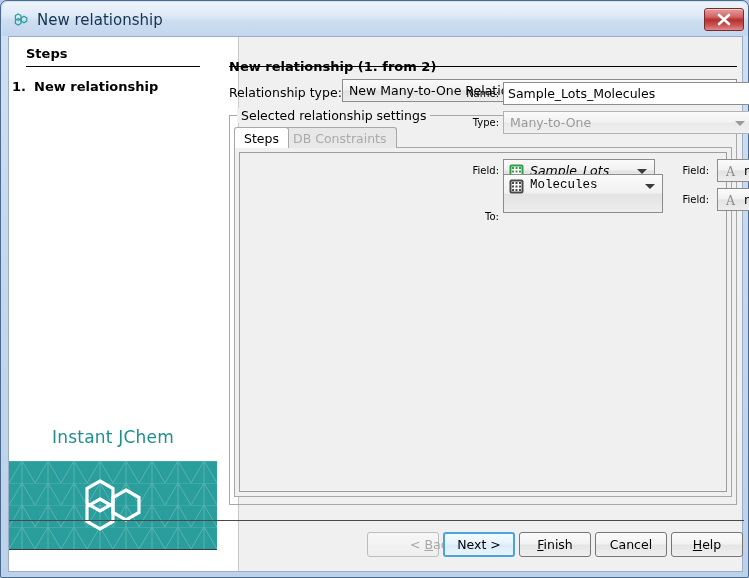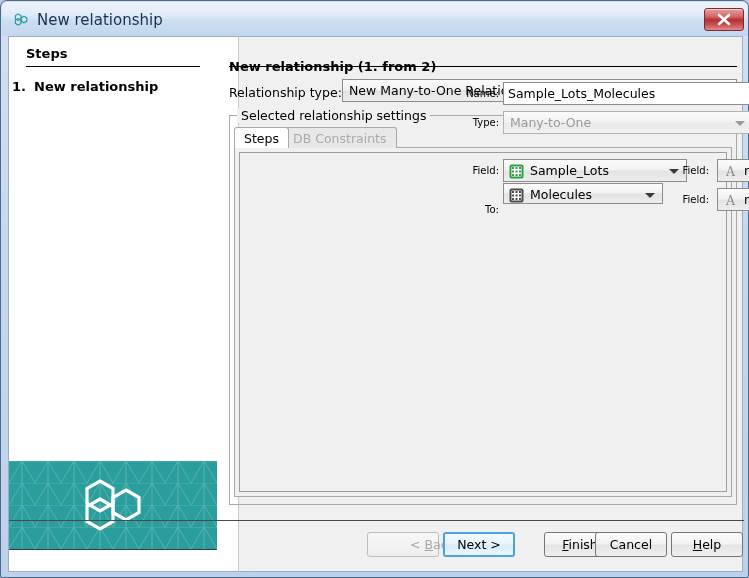--- a/index.html
+++ b/index.html
@@ -162,21 +162,21 @@
     background:#f0f0f0;
   }
 
   
   .frow-label{
     position:absolute;font-size:10px;text-align:right;
   }
   #lbl-name{left:226px;top:51px;width:56px;}
   #lbl-type{left:226px;top:80px;width:56px;}
   #lbl-from{left:226px;top:128px;width:56px;}
-  #lbl-to{left:226px;top:167px;width:56px;}
+  #lbl-to{left:226px;top:174px;width:56px;}
   #lbl-field1{left:448px;top:128px;width:44px;}
   #lbl-field2{left:448px;top:157px;width:44px;}
 
   #name-input{
     position:absolute;left:286px;top:45px;width:428px;height:23px;
     box-sizing:border-box;
     border:1px solid #8c8c8c;
     background:#ffffff;
     font-family:inherit;font-size:12.5px;
     padding:0 4px;color:#000;
@@ -206,22 +206,22 @@
     position:absolute;right:7px;top:9px;
     width:0;height:0;
     border-left:5px solid transparent;
     border-right:5px solid transparent;
     border-top:5px solid #3a3a3a;
   }
   .combo.disabled .arrow{border-top-color:#9a9a9a;}
   .combo .glyph{position:absolute;left:5px;top:4px;}
 
   #type-combo{left:286px;top:74px;width:250px;height:23px;}
-  #from-combo{left:286px;top:122px;width:184px;height:23px;}
-  #to-combo{left:286px;top:146px;width:160px;height:21px;}
+  #from-combo{left:286px;top:122px;width:152px;height:23px;font-style:italic;}
+  #to-combo{left:286px;top:137px;width:160px;height:39px;font-family:Liberation Mono, monospace;}
   #field1-combo{left:500px;top:122px;width:214px;height:23px;}
   #field2-combo{left:500px;top:151px;width:214px;height:23px;}
 
   
   #dbc-wrap{
     position:absolute;left:560px;top:76px;height:20px;
   }
 
   
   #sep{
@@ -242,21 +242,21 @@
   }
   .btn.disabled{color:#a6a6a6;border-color:#bdbdbd;
     background:linear-gradient(to bottom,#f7f7f7,#eeeeee);padding-left:42px;}
   .btn.default{
     border:2px solid #4aa3dd;
     background:linear-gradient(to bottom,#f4fafe 0%,#e6f3fc 48%,#d9ecfa 52%,#eaf5fd 100%);
     line-height:21px;
   }
   #btn-back{left:358px;}
   #btn-next{left:434px;}
-  #btn-finish{left:510px;margin-left:25px;}
+  #btn-finish{left:510px;}
   #btn-cancel{left:586px;}
   #btn-help{left:662px;}
   .mn{text-decoration:underline;}
 </style>
 </head>
 <body>
 
 <div id="window">
 
   <div id="titlebar">
@@ -280,20 +280,21 @@
   <div id="client">
 
     <div id="steps-panel">
       <div id="steps-title">Steps</div>
       <div id="steps-rule"></div>
 
       <div class="step current" id="step-1">
         <span class="num">1.</span><span>New relationship</span>
       </div>
 
+      <div id="brand-text">Instant JChem</div>
 
       <div id="brand-panel">
         <svg id="brand-pattern" viewBox="0 0 208 88" preserveAspectRatio="none">
           <defs>
             <pattern id="tri" width="26" height="22" patternUnits="userSpaceOnUse">
               <path d="M0 22 L13 0 L26 22 M13 0 L13 22 M0 0 L26 0" fill="none" stroke="#ffffff" stroke-width="1"></path>
             </pattern>
           </defs>
           <rect x="0" y="0" width="208" height="88" fill="url(#tri)"></rect>
         </svg>

